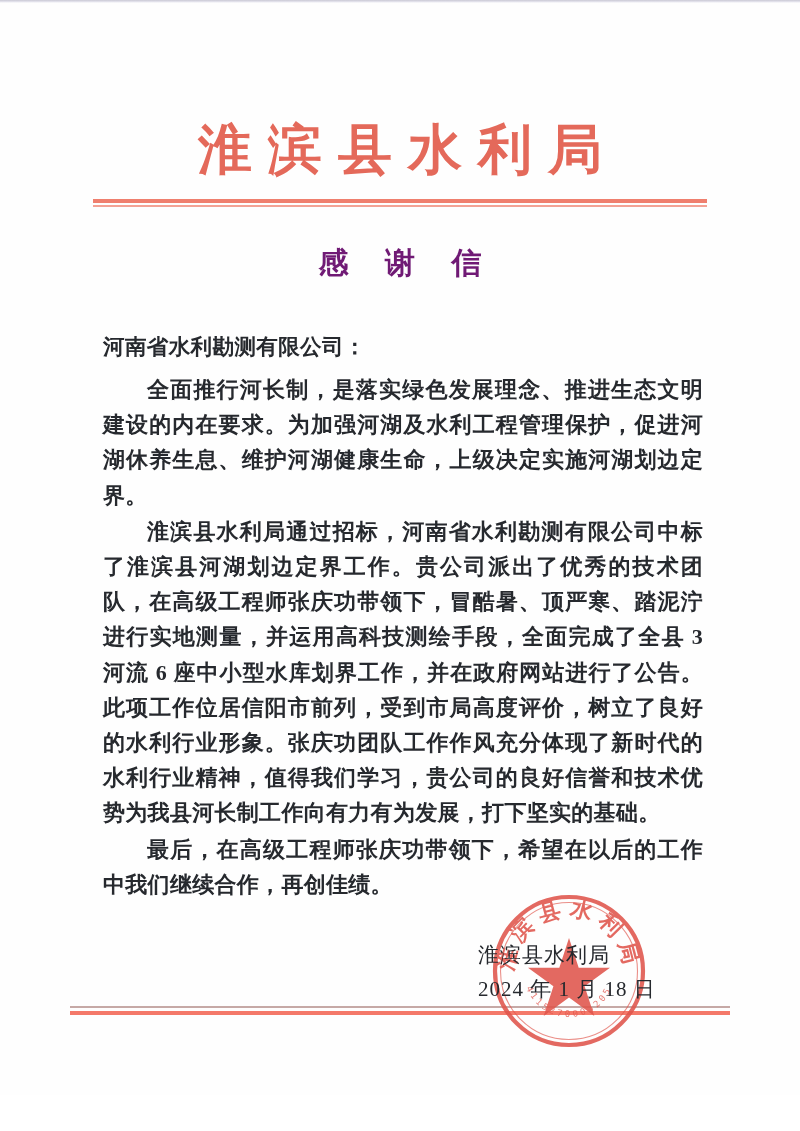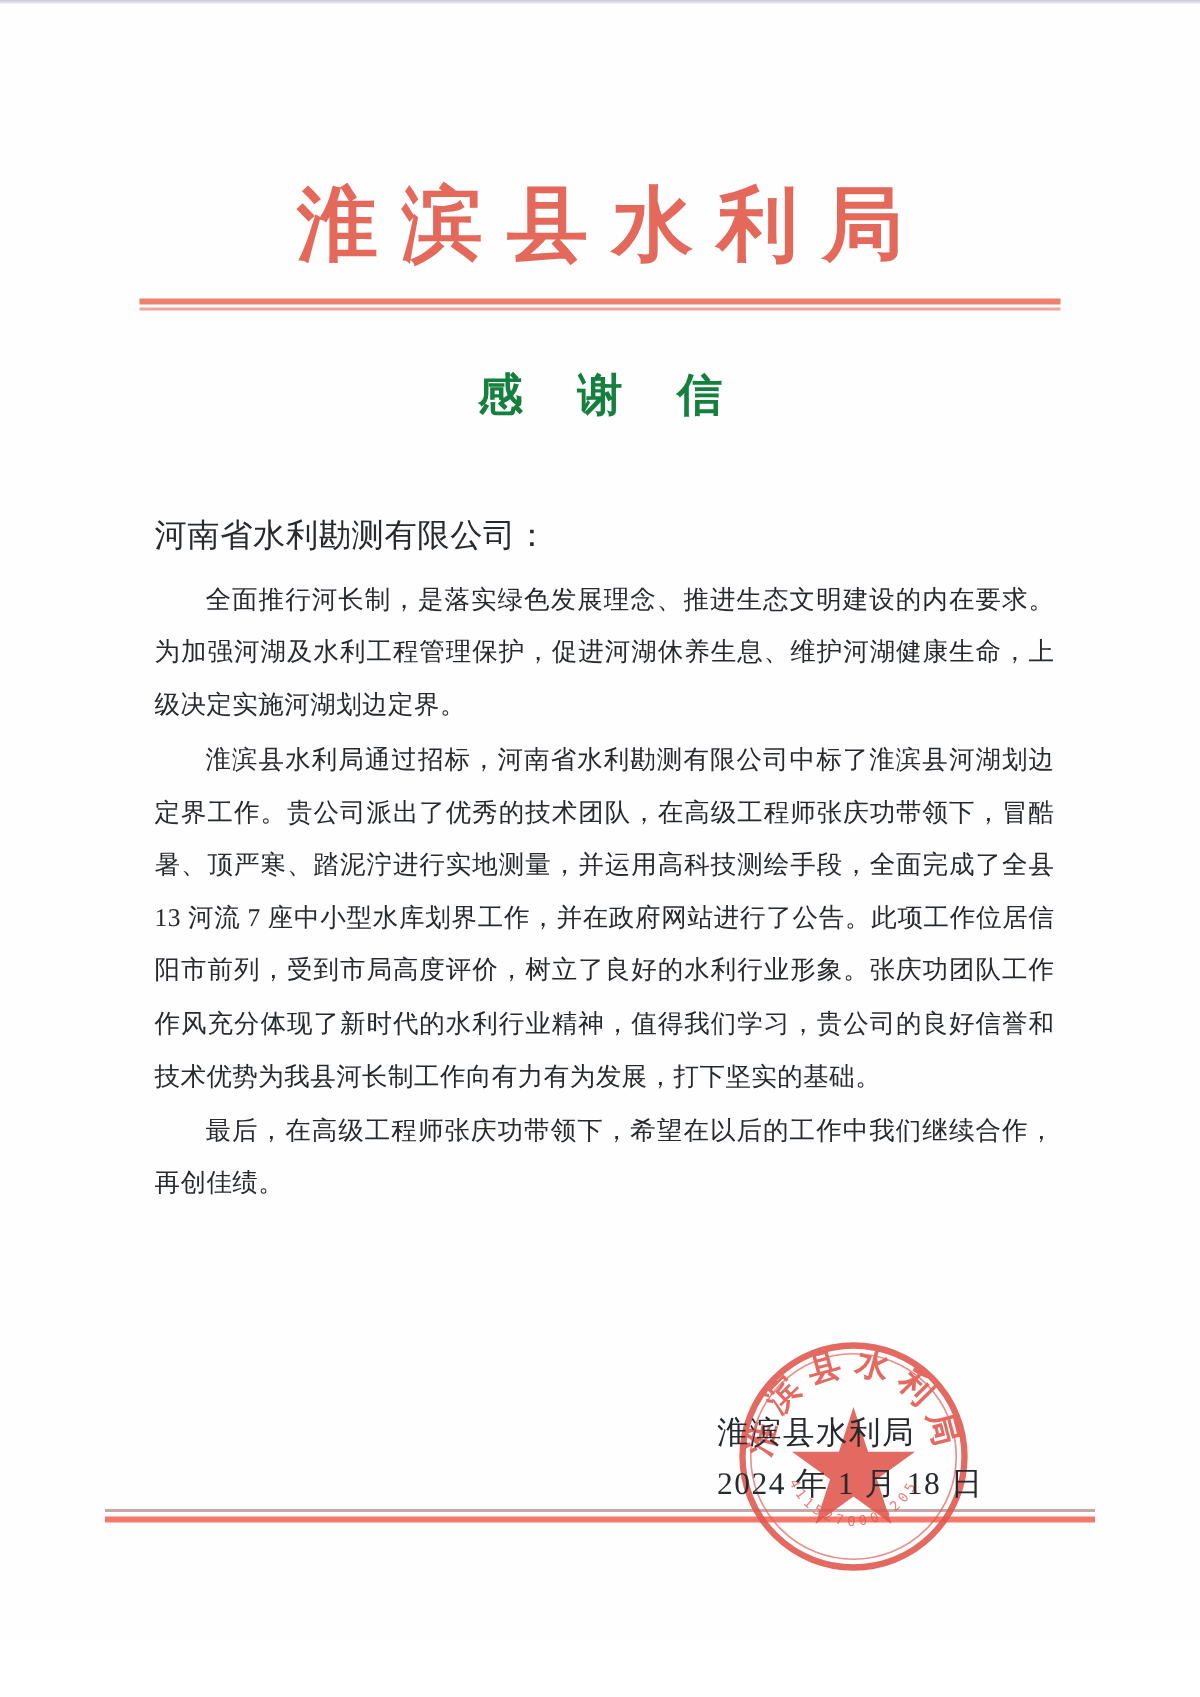--- a/index.html
+++ b/index.html
@@ -66,41 +66,42 @@
   
   .doc-title {
     position: absolute;
     top: 243px;
     left: 0;
     width: 100%;
     text-align: center;
     font-family: "DejaVu Serif", "Liberation Serif", serif;
     font-size: 30px;
     font-weight: 700;
-    color: #15803d;
+    color: #701a75;
     letter-spacing: 13px;
     text-indent: 13px;
   }
 
   
   .body-block {
     position: absolute;
-    top: 340px;
+    top: 330px;
     left: 103px;
     width: 600px;
+    font-weight: bold;
   }
   .salutation {
     font-size: 21.5px;
     color: #26292e;
     line-height: 35px;
     letter-spacing: 0.4px;
     margin-bottom: 7px;
   }
   .para {
-    font-size: 17px;
+    font-size: 22px;
     color: #26292e;
     line-height: 35.2px;
     letter-spacing: 0.3px;
     text-align: justify;
     text-justify: inter-ideograph;
     text-indent: 2em;
     margin: 0 0 1px 0;
   }
 
   
@@ -167,21 +168,21 @@
   <div class="header-rule">
     <div class="bar-thick"></div>
     <div class="bar-thin"></div>
   </div>
 
   <div class="doc-title">感 谢 信</div>
 
   <div class="body-block">
     <div class="salutation">河南省水利勘测有限公司：</div>
     <p class="para">全面推行河长制，是落实绿色发展理念、推进生态文明建设的内在要求。为加强河湖及水利工程管理保护，促进河湖休养生息、维护河湖健康生命，上级决定实施河湖划边定界。</p>
-    <p class="para">淮滨县水利局通过招标，河南省水利勘测有限公司中标了淮滨县河湖划边定界工作。贵公司派出了优秀的技术团队，在高级工程师张庆功带领下，冒酷暑、顶严寒、踏泥泞进行实地测量，并运用高科技测绘手段，全面完成了全县 13 河流 7 座中小型水库划界工作，并在政府网站进行了公告。此项工作位居信阳市前列，受到市局高度评价，树立了良好的水利行业形象。张庆功团队工作作风充分体现了新时代的水利行业精神，值得我们学习，贵公司的良好信誉和技术优势为我县河长制工作向有力有为发展，打下坚实的基础。</p>
+    <p class="para">淮滨县水利局通过招标，河南省水利勘测有限公司中标了淮滨县河湖划边定界工作。贵公司派出了优秀的技术团队，在高级工程师张庆功带领下，冒酷暑、顶严寒、踏泥泞进行实地测量，并运用高科技测绘手段，全面完成了全县 3 河流 6 座中小型水库划界工作，并在政府网站进行了公告。此项工作位居信阳市前列，受到市局高度评价，树立了良好的水利行业形象。张庆功团队工作作风充分体现了新时代的水利行业精神，值得我们学习，贵公司的良好信誉和技术优势为我县河长制工作向有力有为发展，打下坚实的基础。</p>
     <p class="para">最后，在高级工程师张庆功带领下，希望在以后的工作中我们继续合作，再创佳绩。</p>
   </div>
 
   <div class="seal">
     <svg width="158" height="158" viewBox="0 0 158 158" xmlns="http://www.w3.org/2000/svg">
       <defs>
         <path id="arcTop" d="M 24,79 A 55,55 0 0 1 134,79" fill="none"></path>
         <path id="arcBottom" d="M 33,79 A 46,46 0 0 0 125,79" fill="none"></path>
       </defs>
       <circle cx="79" cy="79" r="74" fill="none" stroke="#e0554c" stroke-width="4.2"></circle>

